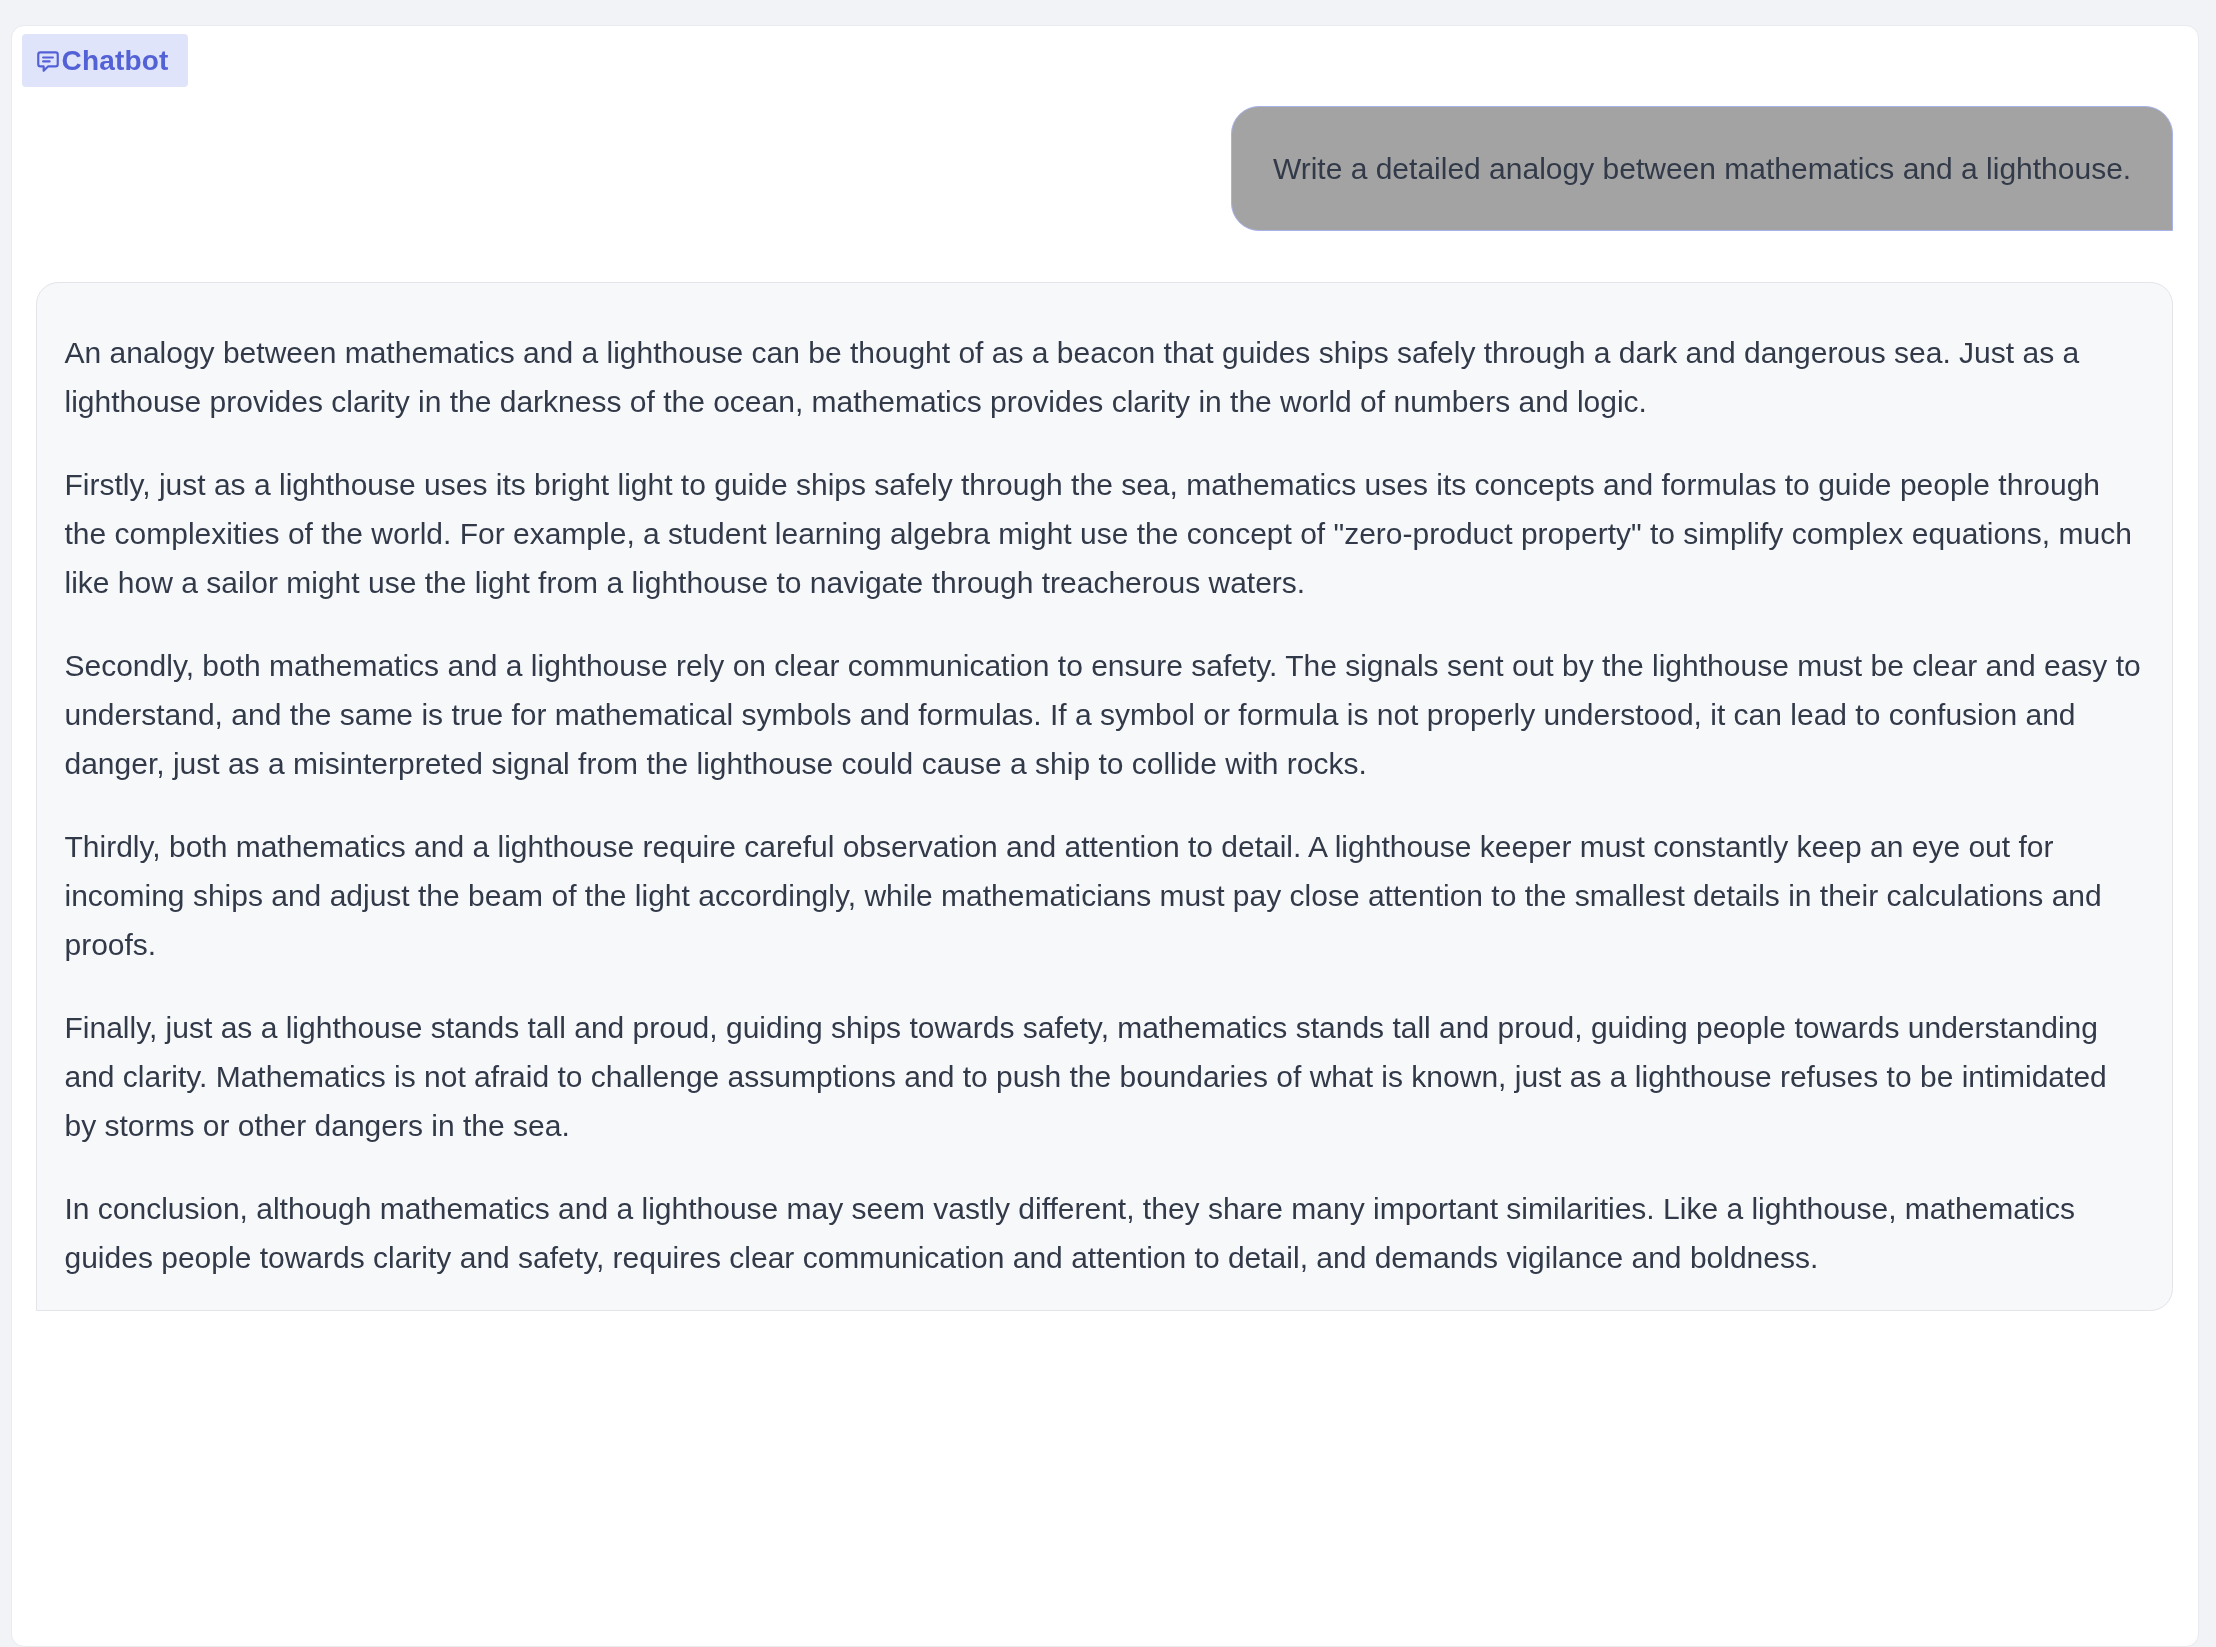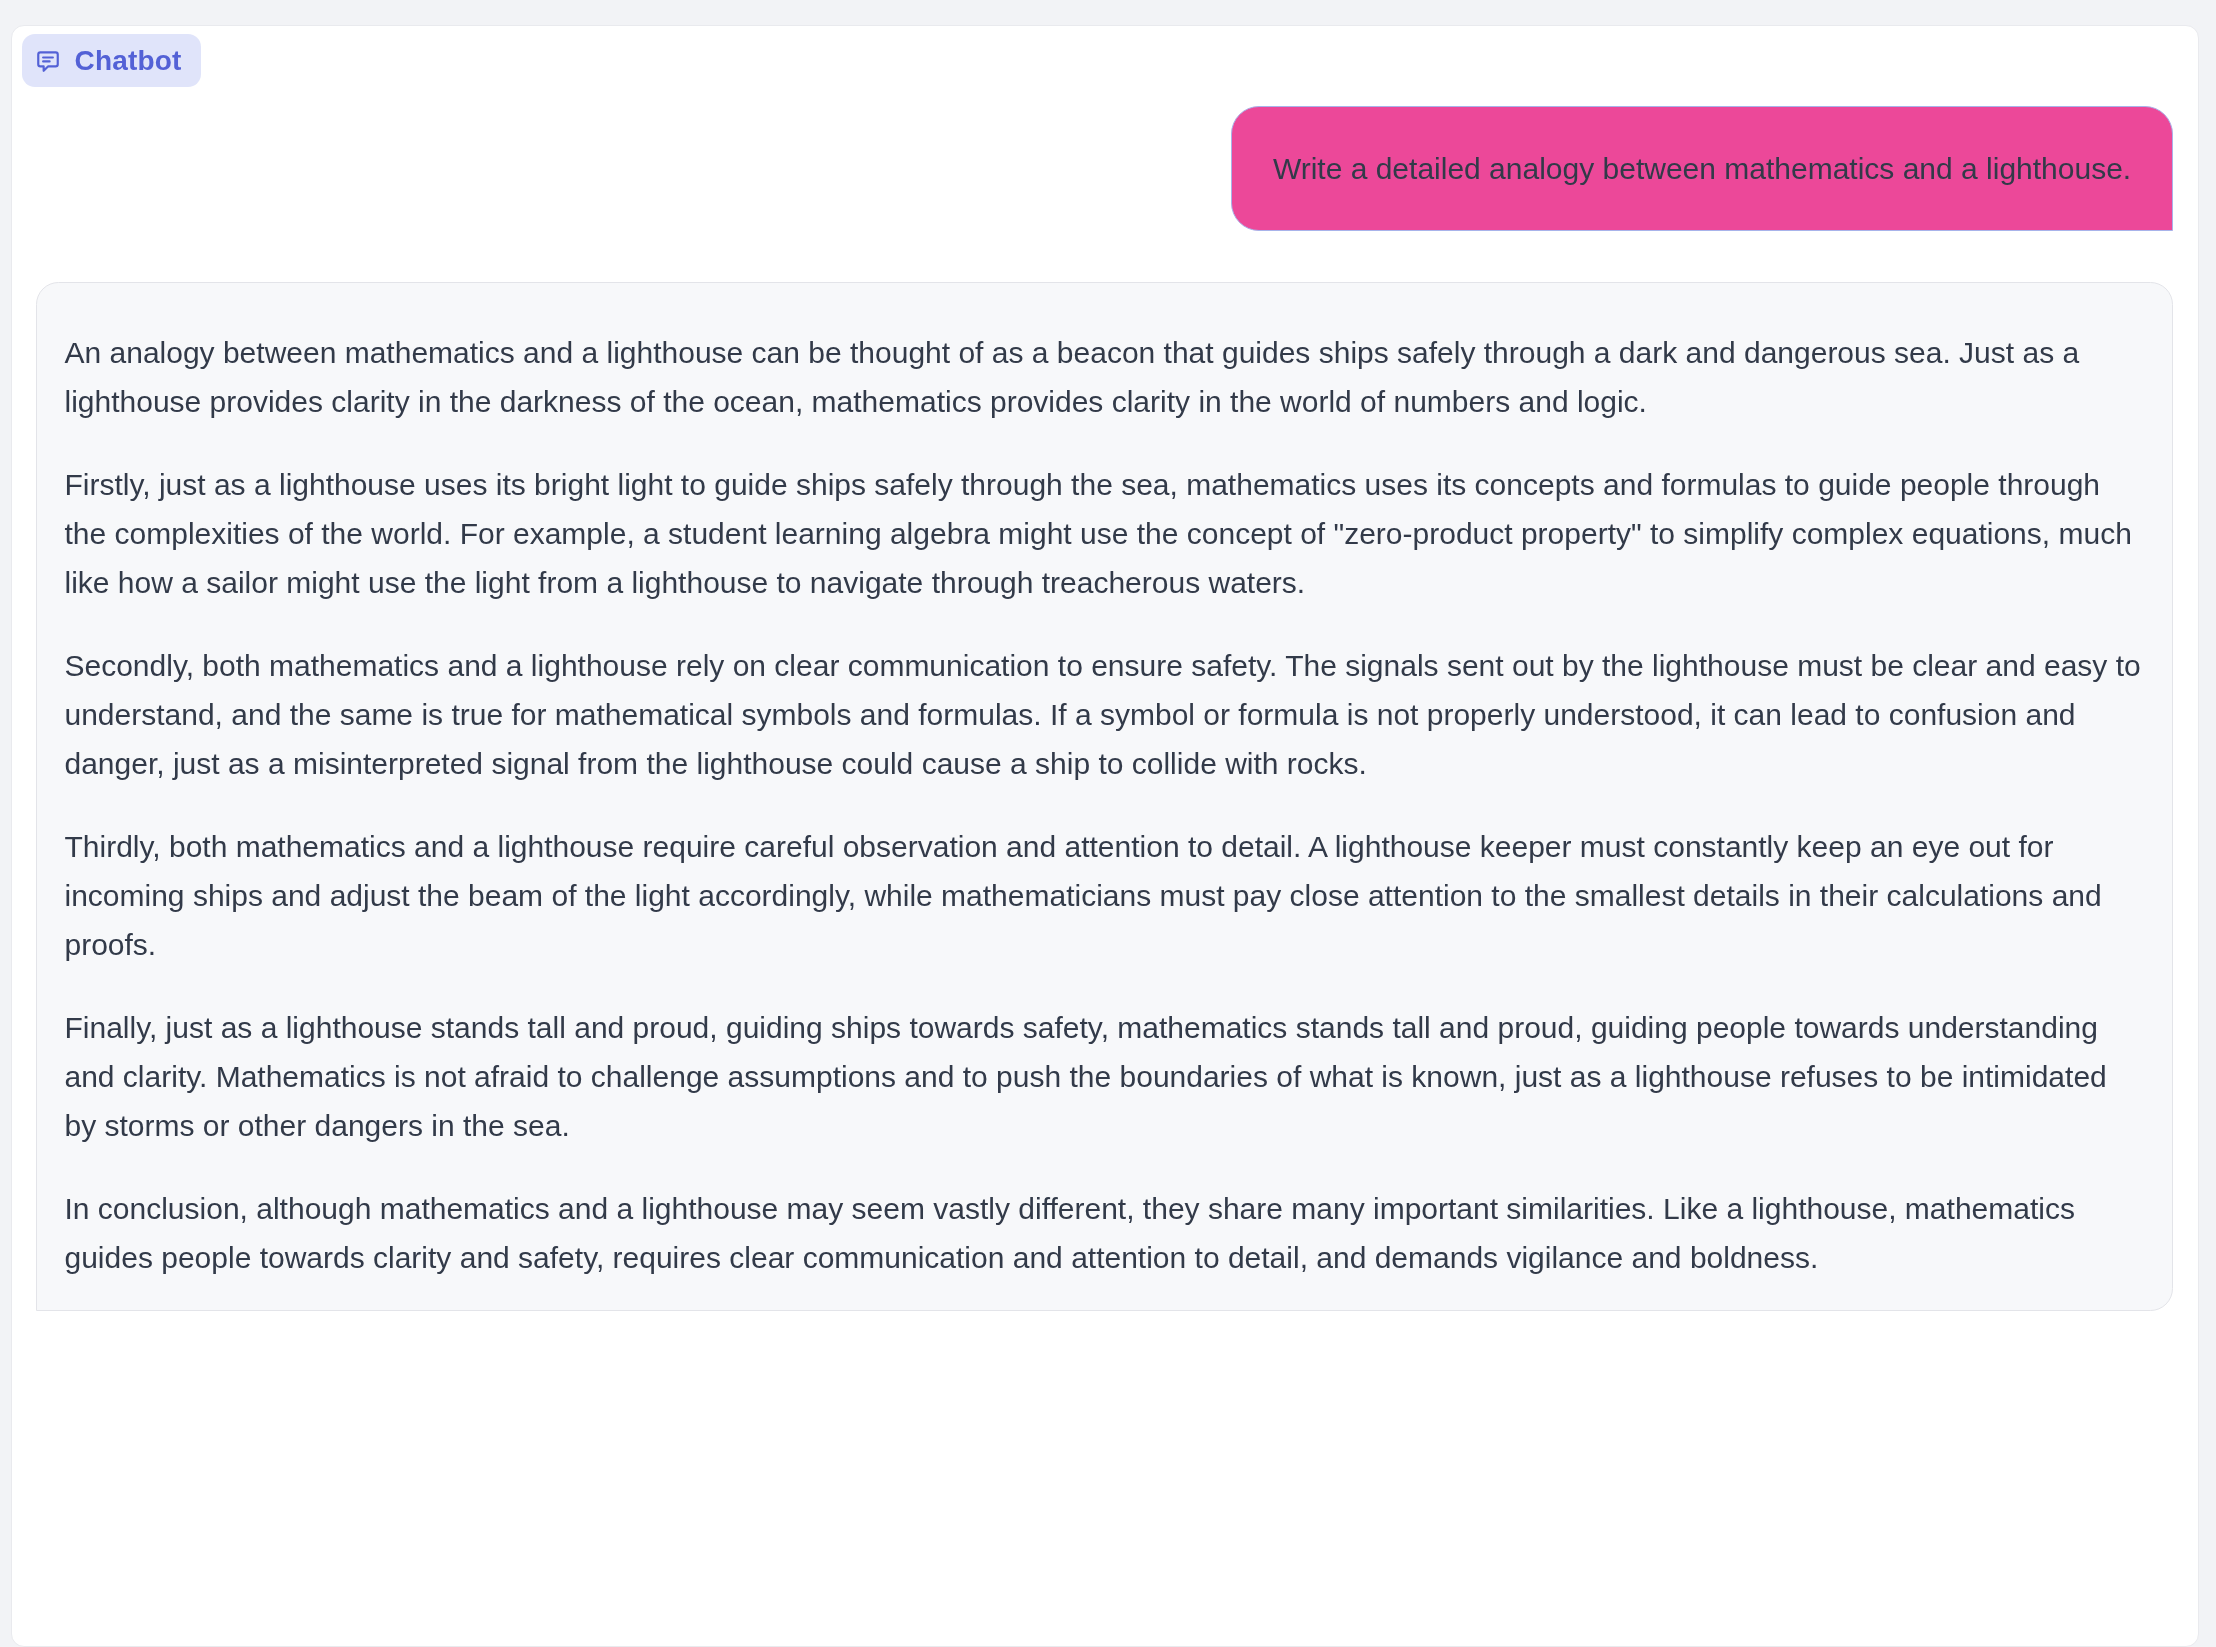--- a/index.html
+++ b/index.html
@@ -21,25 +21,24 @@
     background: #ffffff;
     border: 0.9px solid #e9eaee;
     border-radius: 13px;
     padding: 8.4px 25px 37px 10.3px;
   }
 
   
   .chatbot-label {
     display: inline-flex;
     align-items: center;
-    gap: 13px;
     height: 53px;
     padding: 0 19px 0 13px;
     background: #e0e4fa;
-    border-radius: 13px;
+    border-radius: 4px;
     color: #5361d6;
   }
   .chatbot-label .icon {
     display: inline-flex;
     width: 26px;
     height: 26px;
   }
   .chatbot-label .label-text {
     font-size: 28px;
     font-weight: bold;
@@ -55,21 +54,21 @@
   .row { display: flex; }
   .row.user-row { justify-content: flex-end; }
   .row.bot-row  { justify-content: flex-start; margin-top: 51px; }
 
   .bubble {
     font-size: 30px;
     line-height: 49px;
   }
 
   .bubble.user {
-    background: #ec4899;
+    background: #a3a3a3;
     border: 1.9px solid #a8b3ea;
     border-radius: 28px 28px 0 28px;
     padding: 37px 41px;
     max-width: 1499px;
   }
 
   .bubble.bot {
     background: #f7f8fa;
     border: 0.9px solid #e3e4e9;
     border-radius: 22.5px 22.5px 22.5px 0;

